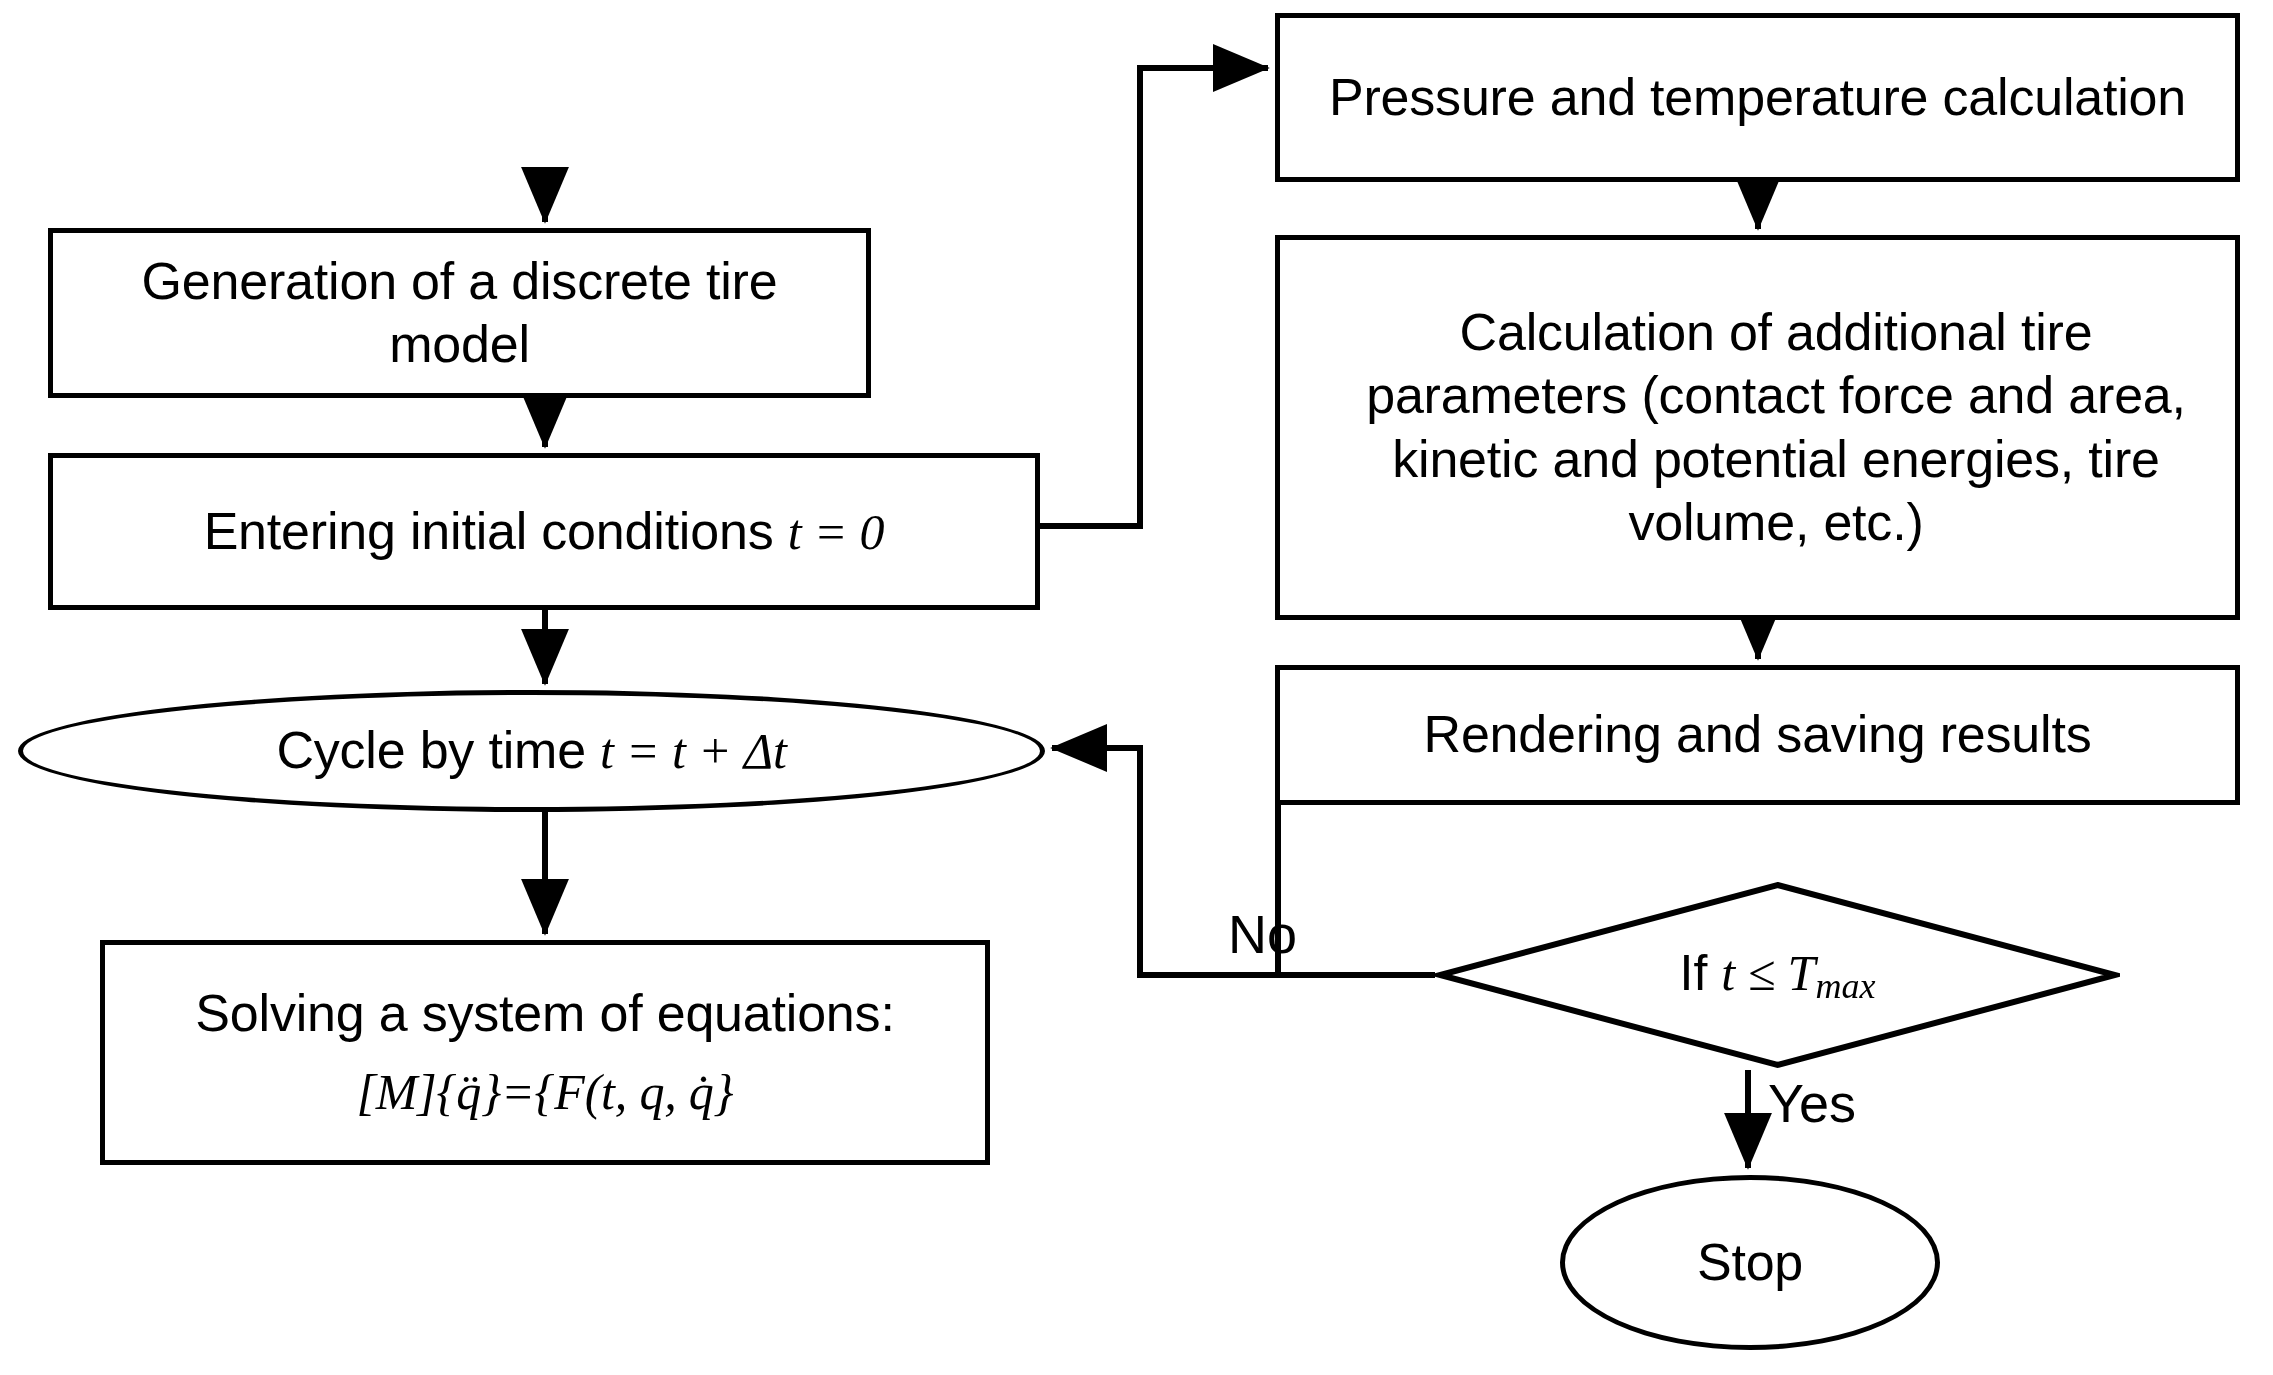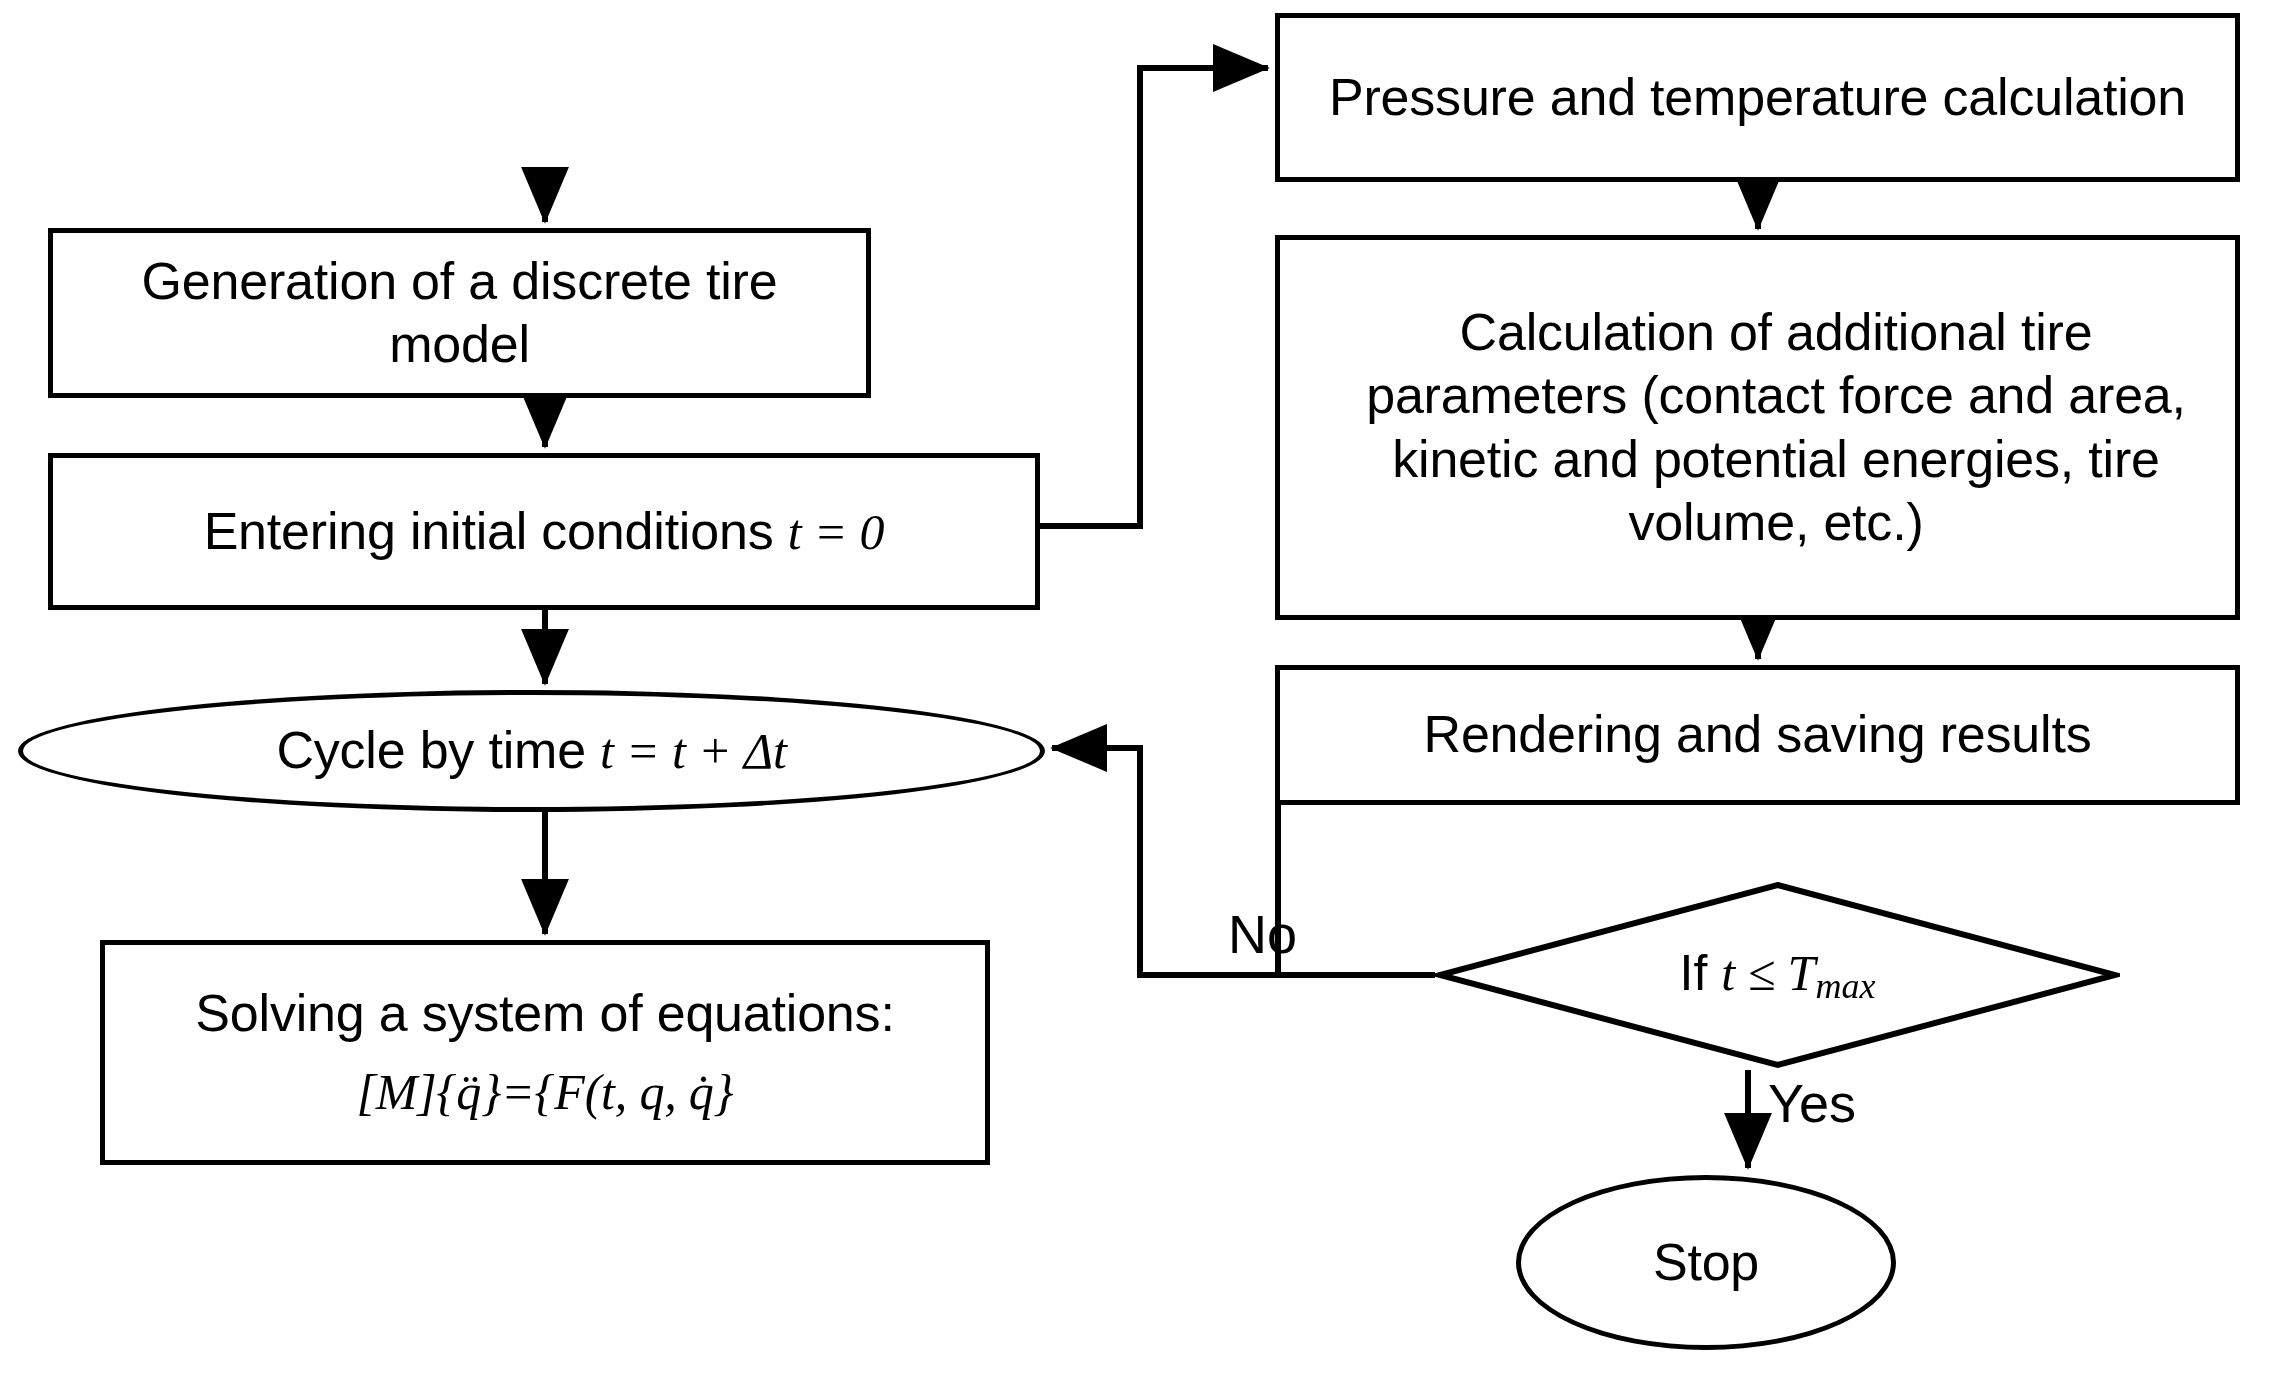--- a/index.html
+++ b/index.html
@@ -83,20 +83,20 @@
     <span class="txt f52">Rendering and saving results</span>
   </div>
 
   <div class="diamond-wrap" style="left:1435px;top:880px;width:685px;height:190px;">
     <svg viewBox="0 0 685 190" style="position:absolute;left:0;top:0;width:685px;height:190px;">
       <polygon points="342.5,5 680,95 342.5,185 5,95" fill="#fff" stroke="#000" stroke-width="6"></polygon>
     </svg>
     <span class="diamond-label"><span>If </span><span class="mi">t ≤ T</span><span class="sub">max</span></span>
   </div>
 
-  <div class="node ell" style="left:1516px;top:1175px;width:380px;height:175px;">
+  <div class="node ell" style="left:1560px;top:1175px;width:380px;height:175px;">
     <span class="txt f52">Stop</span>
   </div>
 
   <div class="edgelabel" style="left:1228px;top:903px;">No</div>
   <div class="edgelabel" style="left:1768px;top:1072px;">Yes</div>
 
 </div>
 
 </body></html>

